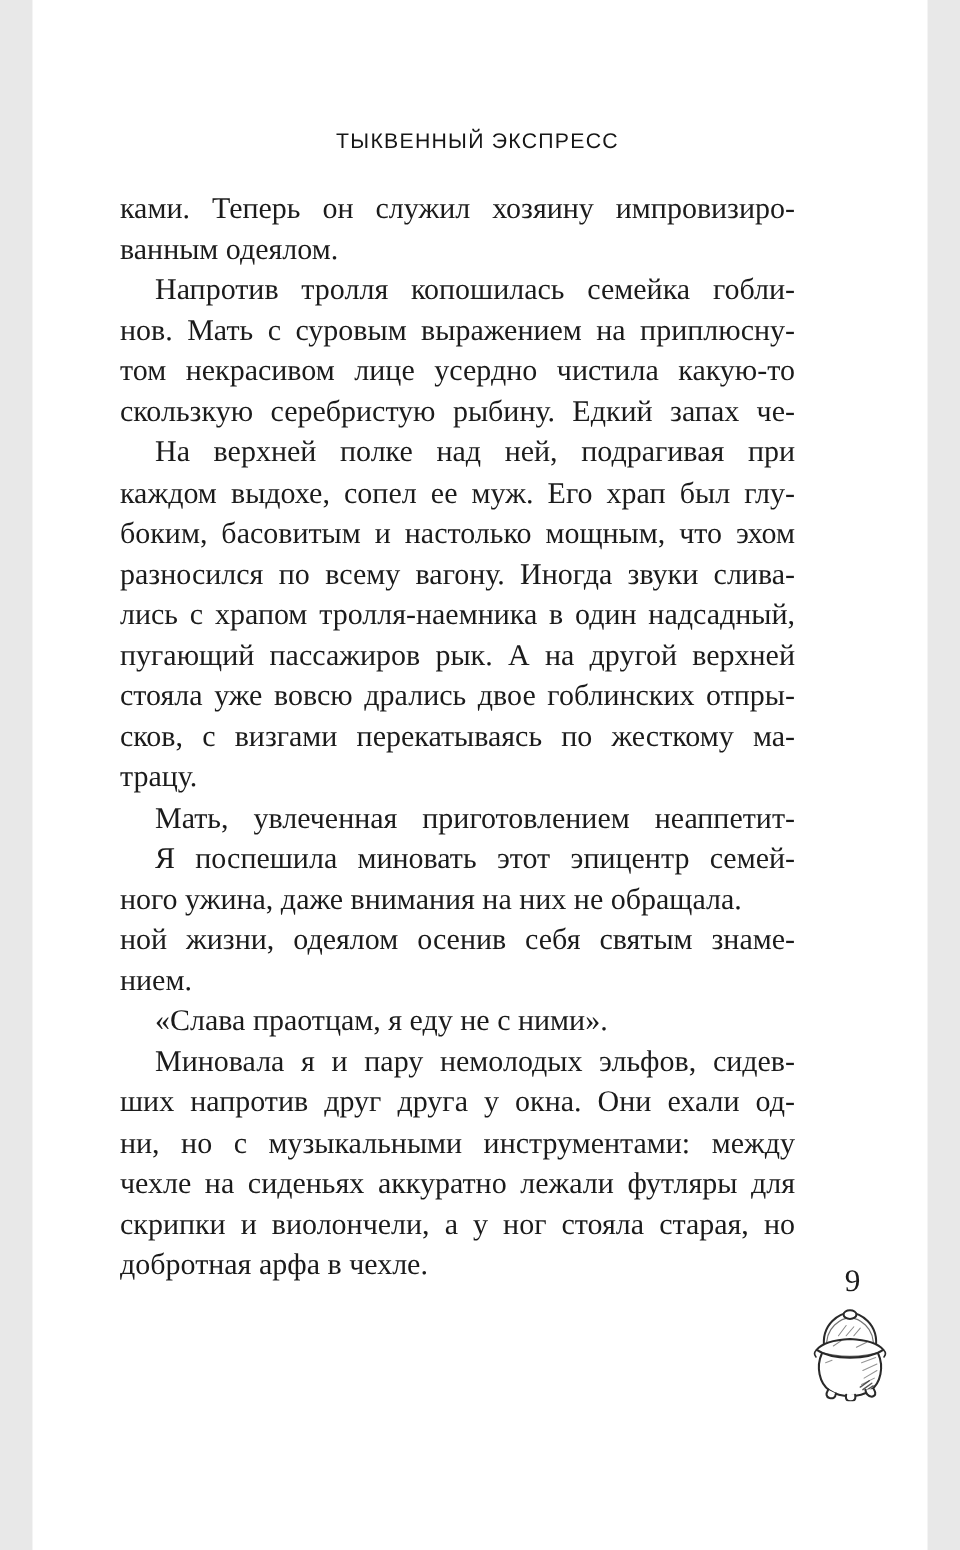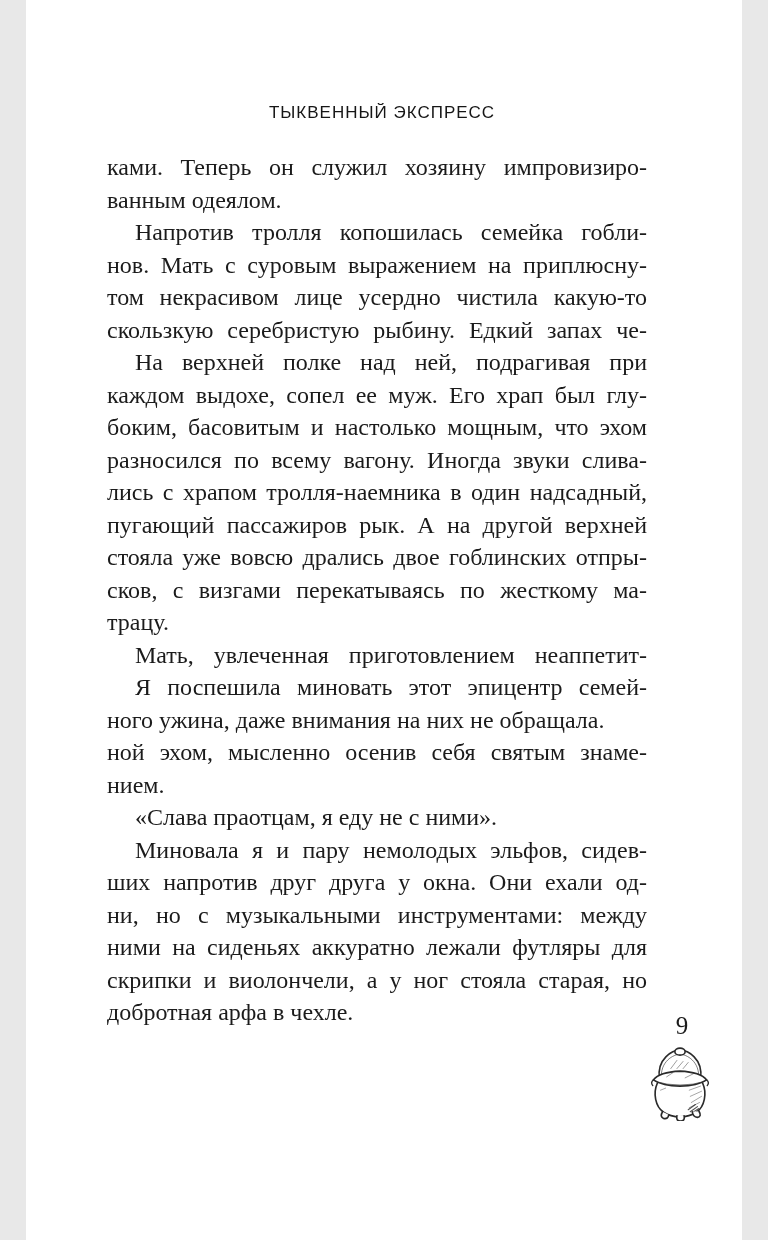--- a/index.html
+++ b/index.html
@@ -18,21 +18,21 @@
     width: 540px;
     text-align: center;
     font-family: "Liberation Sans", sans-serif;
     font-size: 17px;
     letter-spacing: 1px;
     color: #161616;
     white-space: nowrap;
   }
   .text-column {
     position: absolute;
-    left: 81px;
+    left: 70px;
     top: 151px;
     width: 540px;
     font-family: "Liberation Serif", "DejaVu Serif", serif;
     font-size: 24px;
     line-height: 32.5px;
     color: #1b1b1b;
   }
   .line {
     text-align: justify;
     text-align-last: justify;
@@ -82,27 +82,27 @@
       <div class="line">боким, басовитым и настолько мощным, что эхом</div>
       <div class="line">разносился по всему вагону. Иногда звуки слива-</div>
       <div class="line">лись с храпом тролля-наемника в один надсадный,</div>
       <div class="line">пугающий пассажиров рык. А на другой верхней</div>
       <div class="line">стояла уже вовсю дрались двое гоблинских отпры-</div>
       <div class="line">сков, с визгами перекатываясь по жесткому ма-</div>
       <div class="line lastline">трацу.</div>
       <div class="line indent">Мать, увлеченная приготовлением неаппетит-</div>
       <div class="line indent">Я поспешила миновать этот эпицентр семей-</div>
       <div class="line lastline">ного ужина, даже внимания на них не обращала.</div>
-      <div class="line">ной эхом, мысленно осенив себя святым знаме-</div>
+      <div class="line">ной жизни, одеялом осенив себя святым знаме-</div>
       <div class="line lastline">нием.</div>
       <div class="line indent lastline">«Слава праотцам, я еду не с ними».</div>
       <div class="line indent">Миновала я и пару немолодых эльфов, сидев-</div>
       <div class="line">ших напротив друг друга у окна. Они ехали од-</div>
       <div class="line">ни, но с музыкальными инструментами: между</div>
-      <div class="line">ними на сиденьях аккуратно лежали футляры для</div>
+      <div class="line">чехле на сиденьях аккуратно лежали футляры для</div>
       <div class="line">скрипки и виолончели, а у ног стояла старая, но</div>
       <div class="line lastline">добротная арфа в чехле.</div>
     </div>
 
   <div class="page-number">9</div>
 
   <svg class="illustration" viewBox="0 0 66 74" xmlns="http://www.w3.org/2000/svg">
     <g fill="none" stroke="#2a2a2a" stroke-width="1.6" stroke-linecap="round" stroke-linejoin="round">
 
       <path d="M13 33 C 10 13, 26 5, 33 5 C 40 5, 56 13, 53 33"></path>

